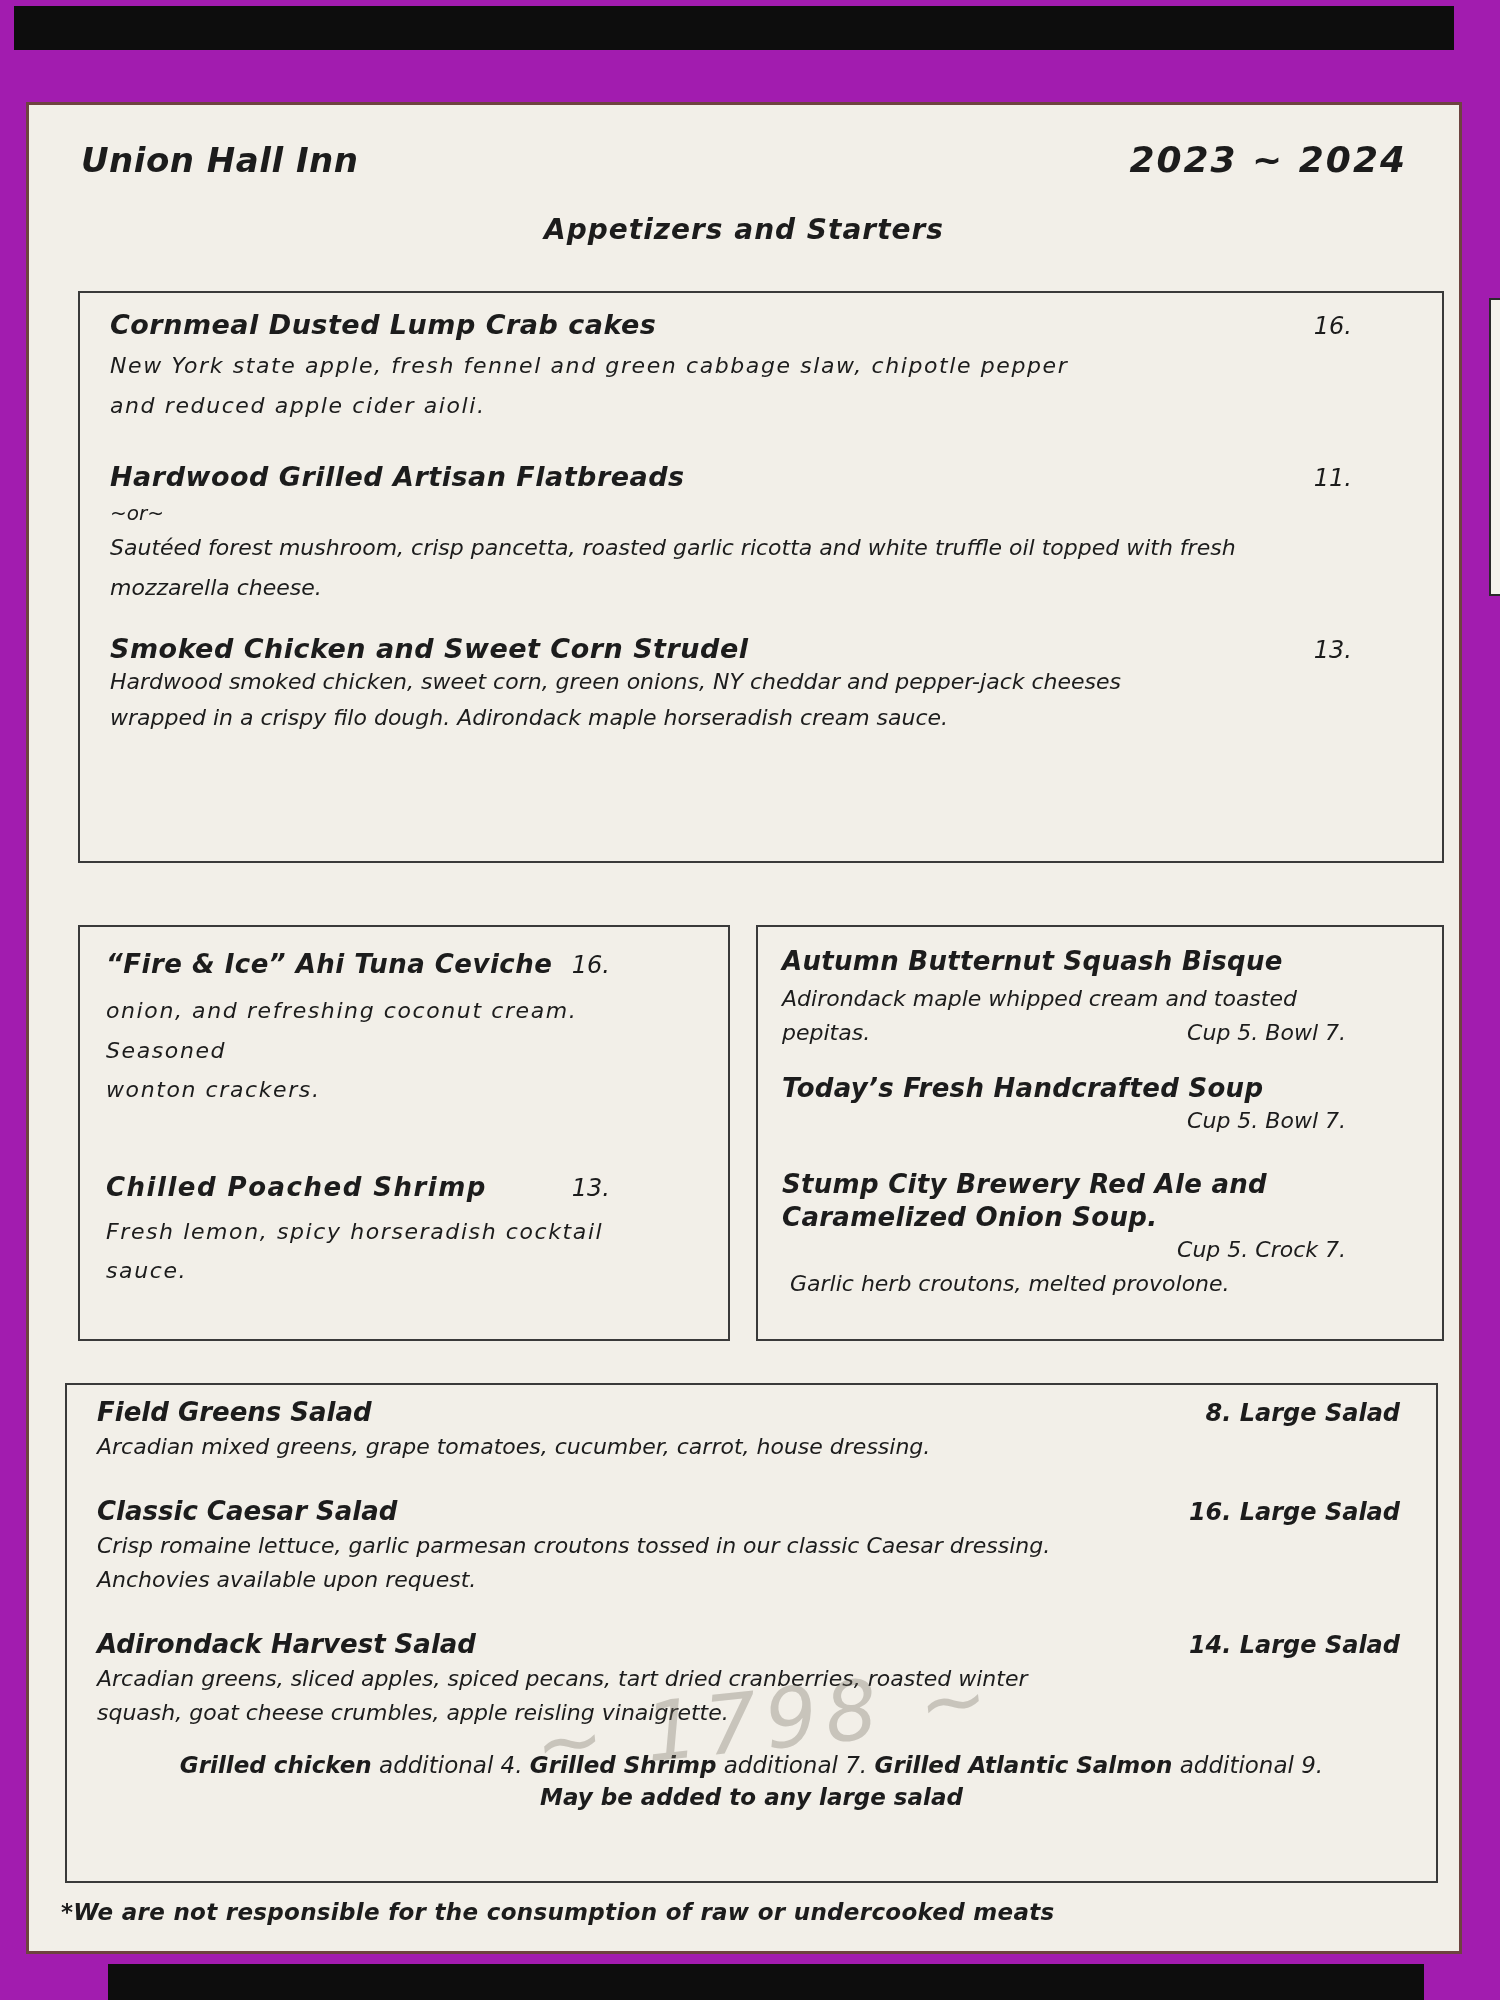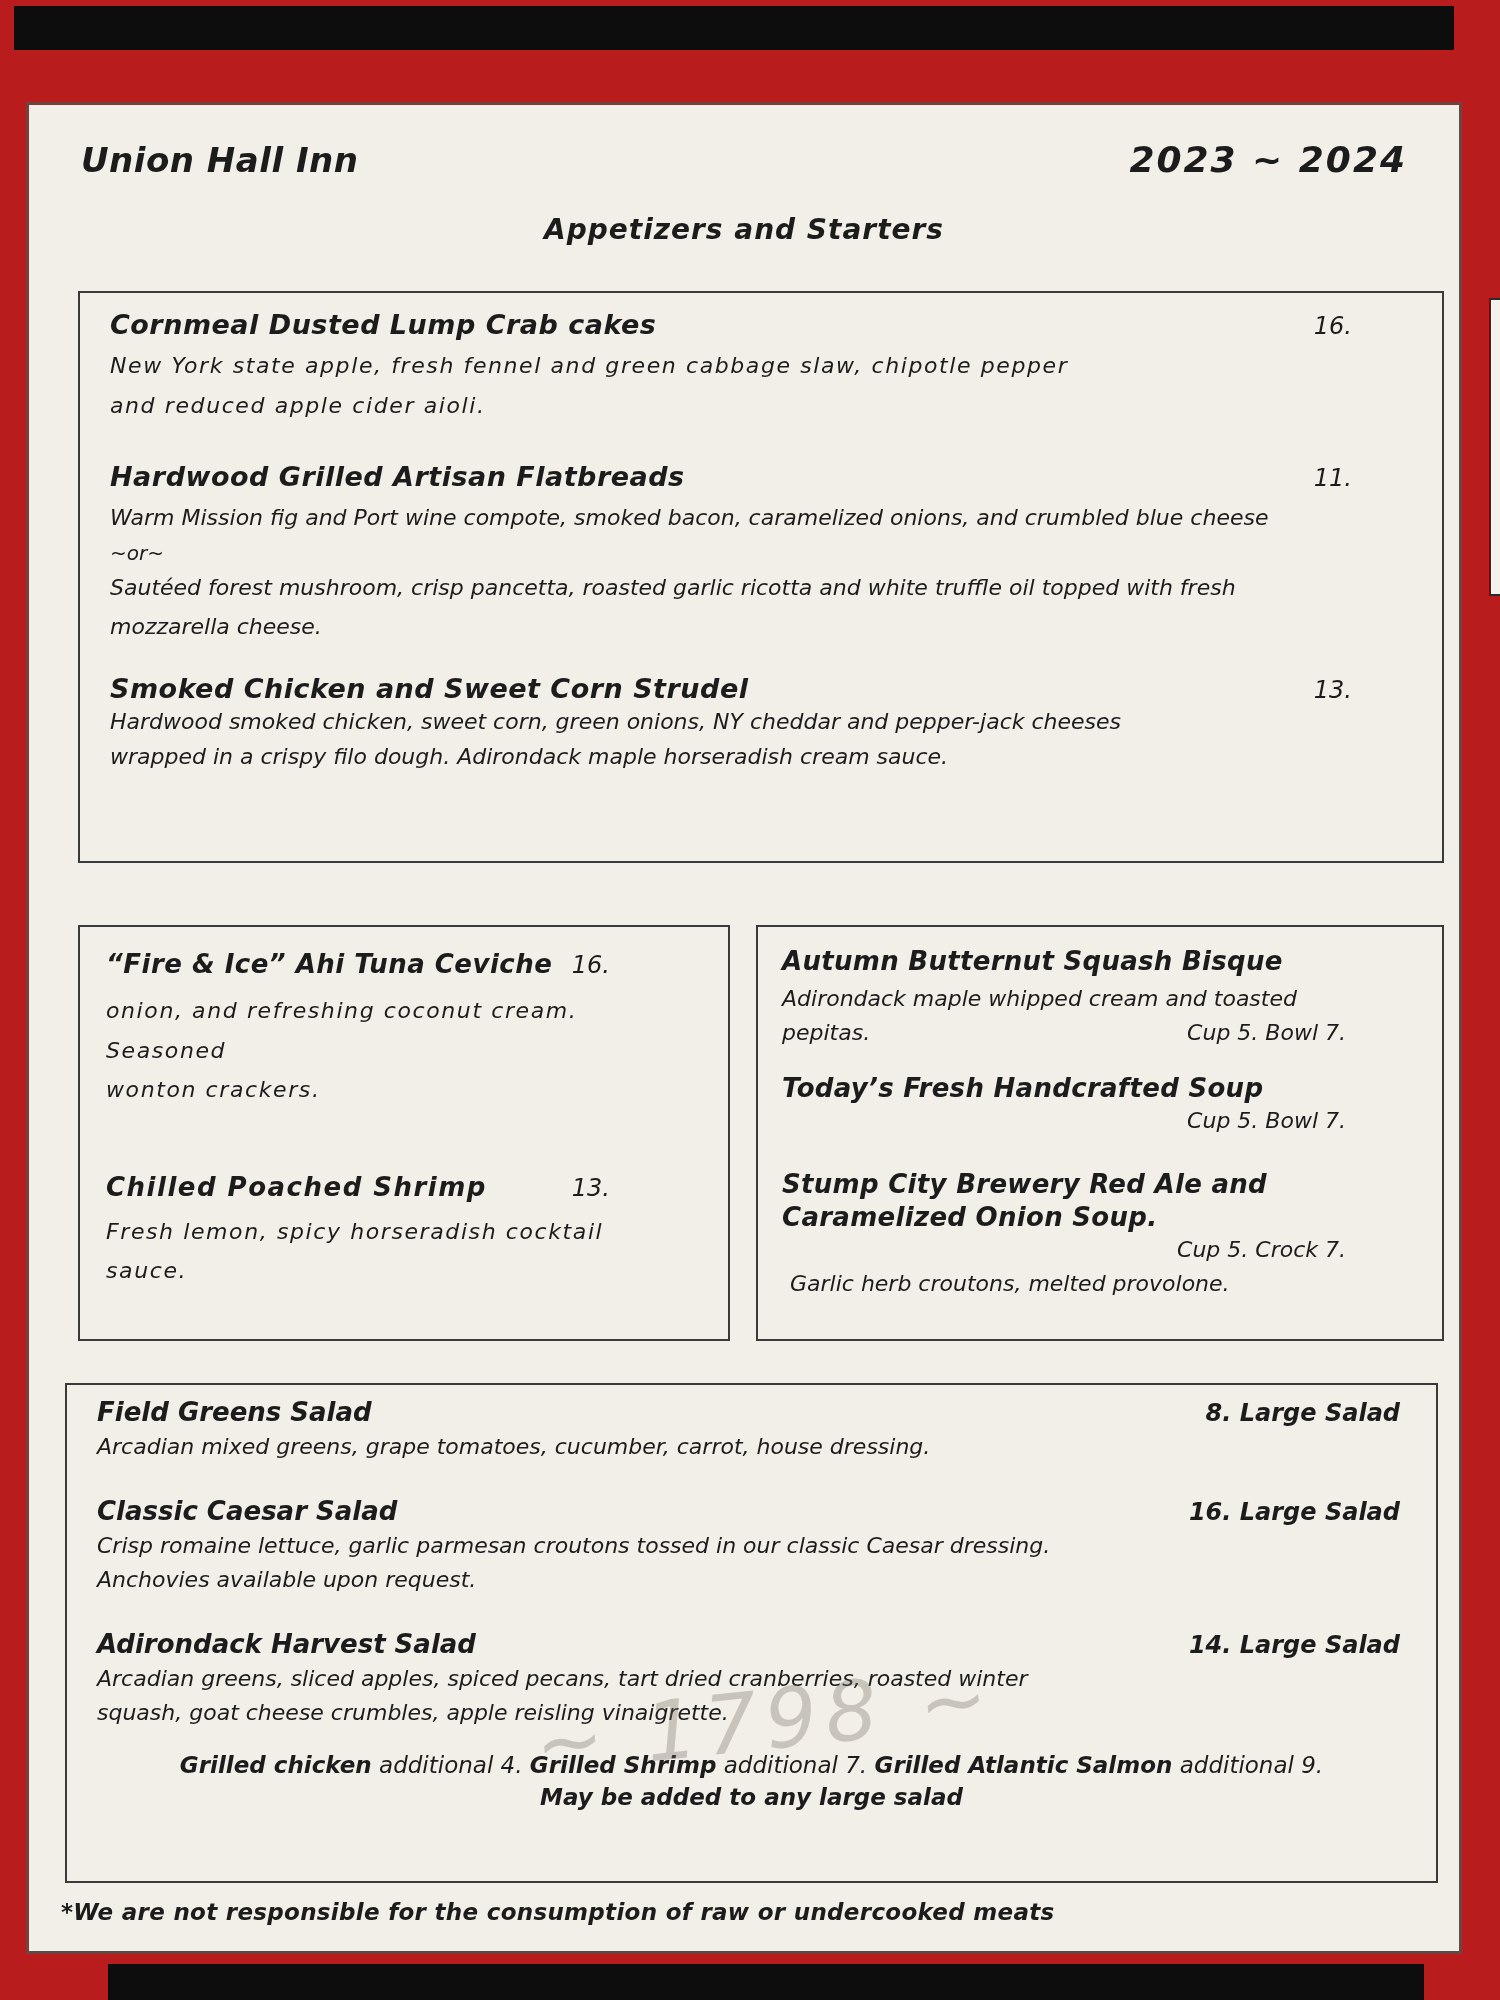--- a/index.html
+++ b/index.html
@@ -1,18 +1,18 @@
 <!DOCTYPE html>
 <html><head>
 <meta charset="utf-8">
 <style>
   * { margin:0; padding:0; box-sizing:border-box; }
   html,body { width:1500px; height:2000px; background:#ffffff; }
   body { font-family:"DejaVu Sans", sans-serif; }
-  .screen { position:relative; width:1500px; height:2000px; background:#b91c1c; overflow:hidden; }
+  .screen { position:relative; width:1500px; height:2000px; background:#a21caf; overflow:hidden; }
 
   .bar { position:absolute; background:#0d0d0d; }
   .topbar { left:14px; top:6px; width:1440px; height:44px; }
   .bottombar { left:108px; top:1964px; width:1316px; height:36px; }
 
   .page {
     position:absolute; left:26px; top:102px; width:1436px; height:1852px;
     background:#f2efe8; border:3px solid #6e4340;
     font-style:italic; color:#1c1c1c;
   }
@@ -100,21 +100,20 @@
           <div>and reduced apple cider aioli.</div>
         </div>
       </div>
 
       <div class="mb26">
         <div class="item-head">
           <span class="iname">Hardwood Grilled Artisan Flatbreads</span>
           <span class="iprice">11.</span>
         </div>
         <div class="desc">
-          <div>Warm  Mission fig and Port wine compote, smoked bacon, caramelized onions, and crumbled blue cheese</div>
           <div class="or-line">~or~</div>
           <div>Sautéed forest mushroom, crisp pancetta, roasted garlic ricotta and white truffle oil topped with fresh</div>
           <div>mozzarella cheese.</div>
         </div>
       </div>
 
       <div>
         <div class="item-head">
           <span class="iname">Smoked Chicken and Sweet Corn Strudel</span>
           <span class="iprice">13.</span>

